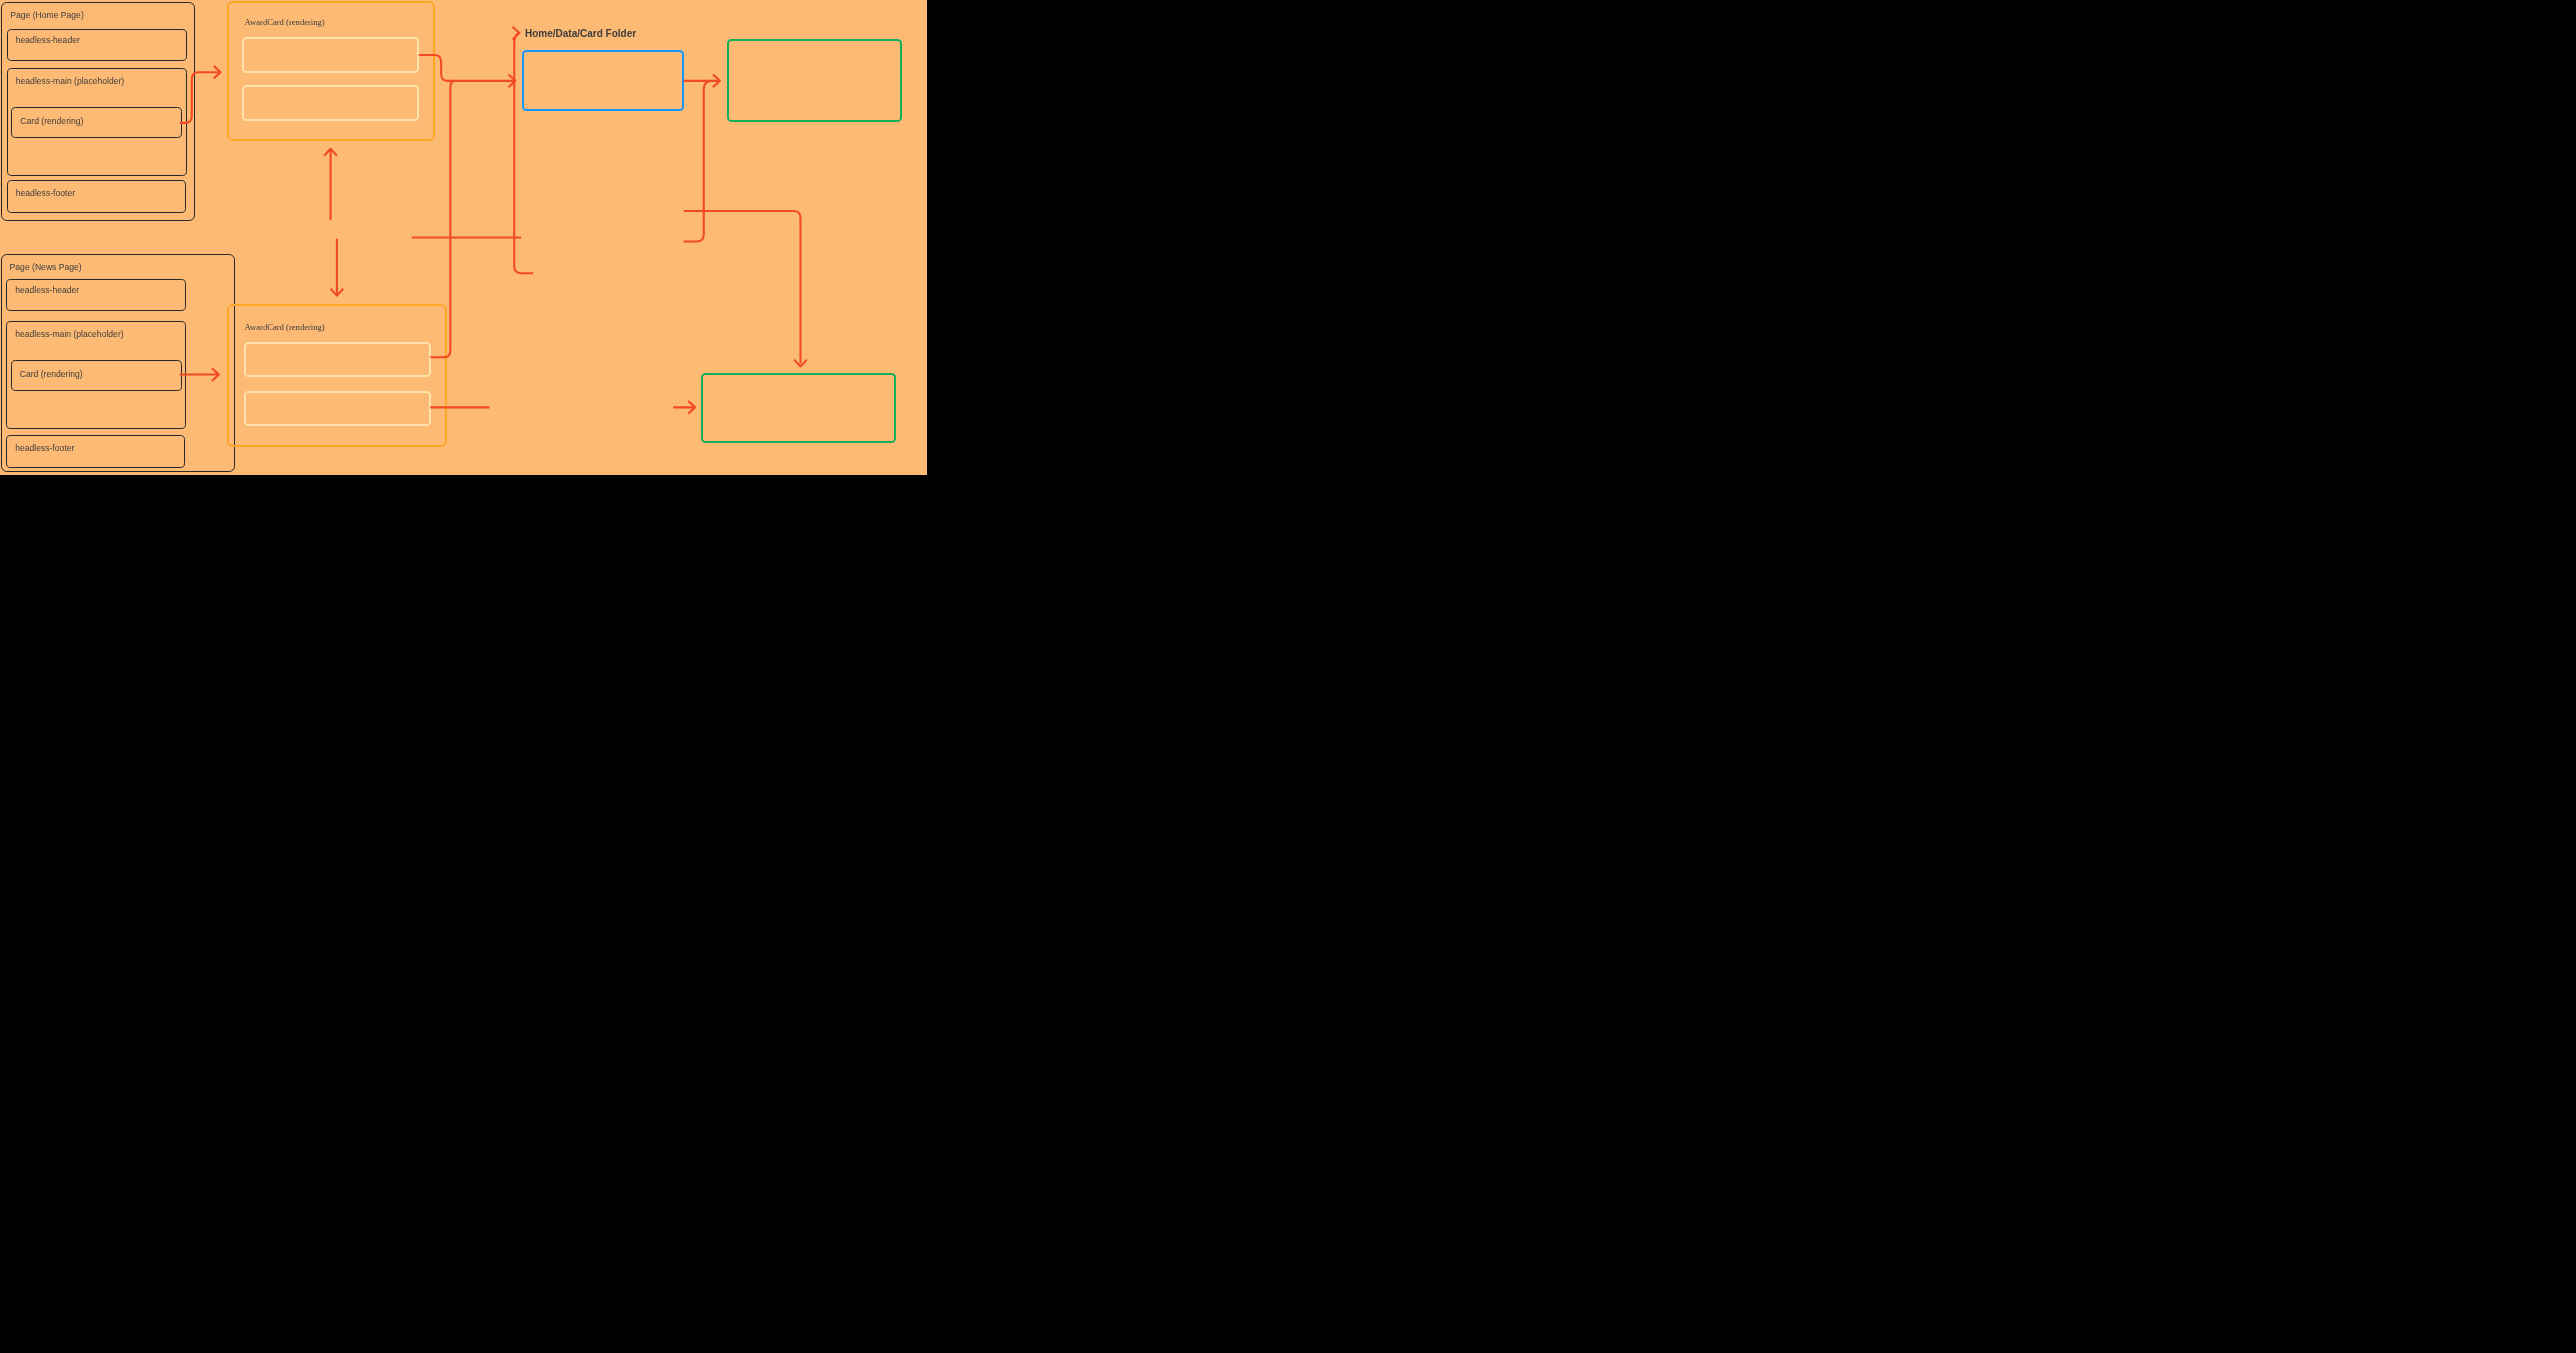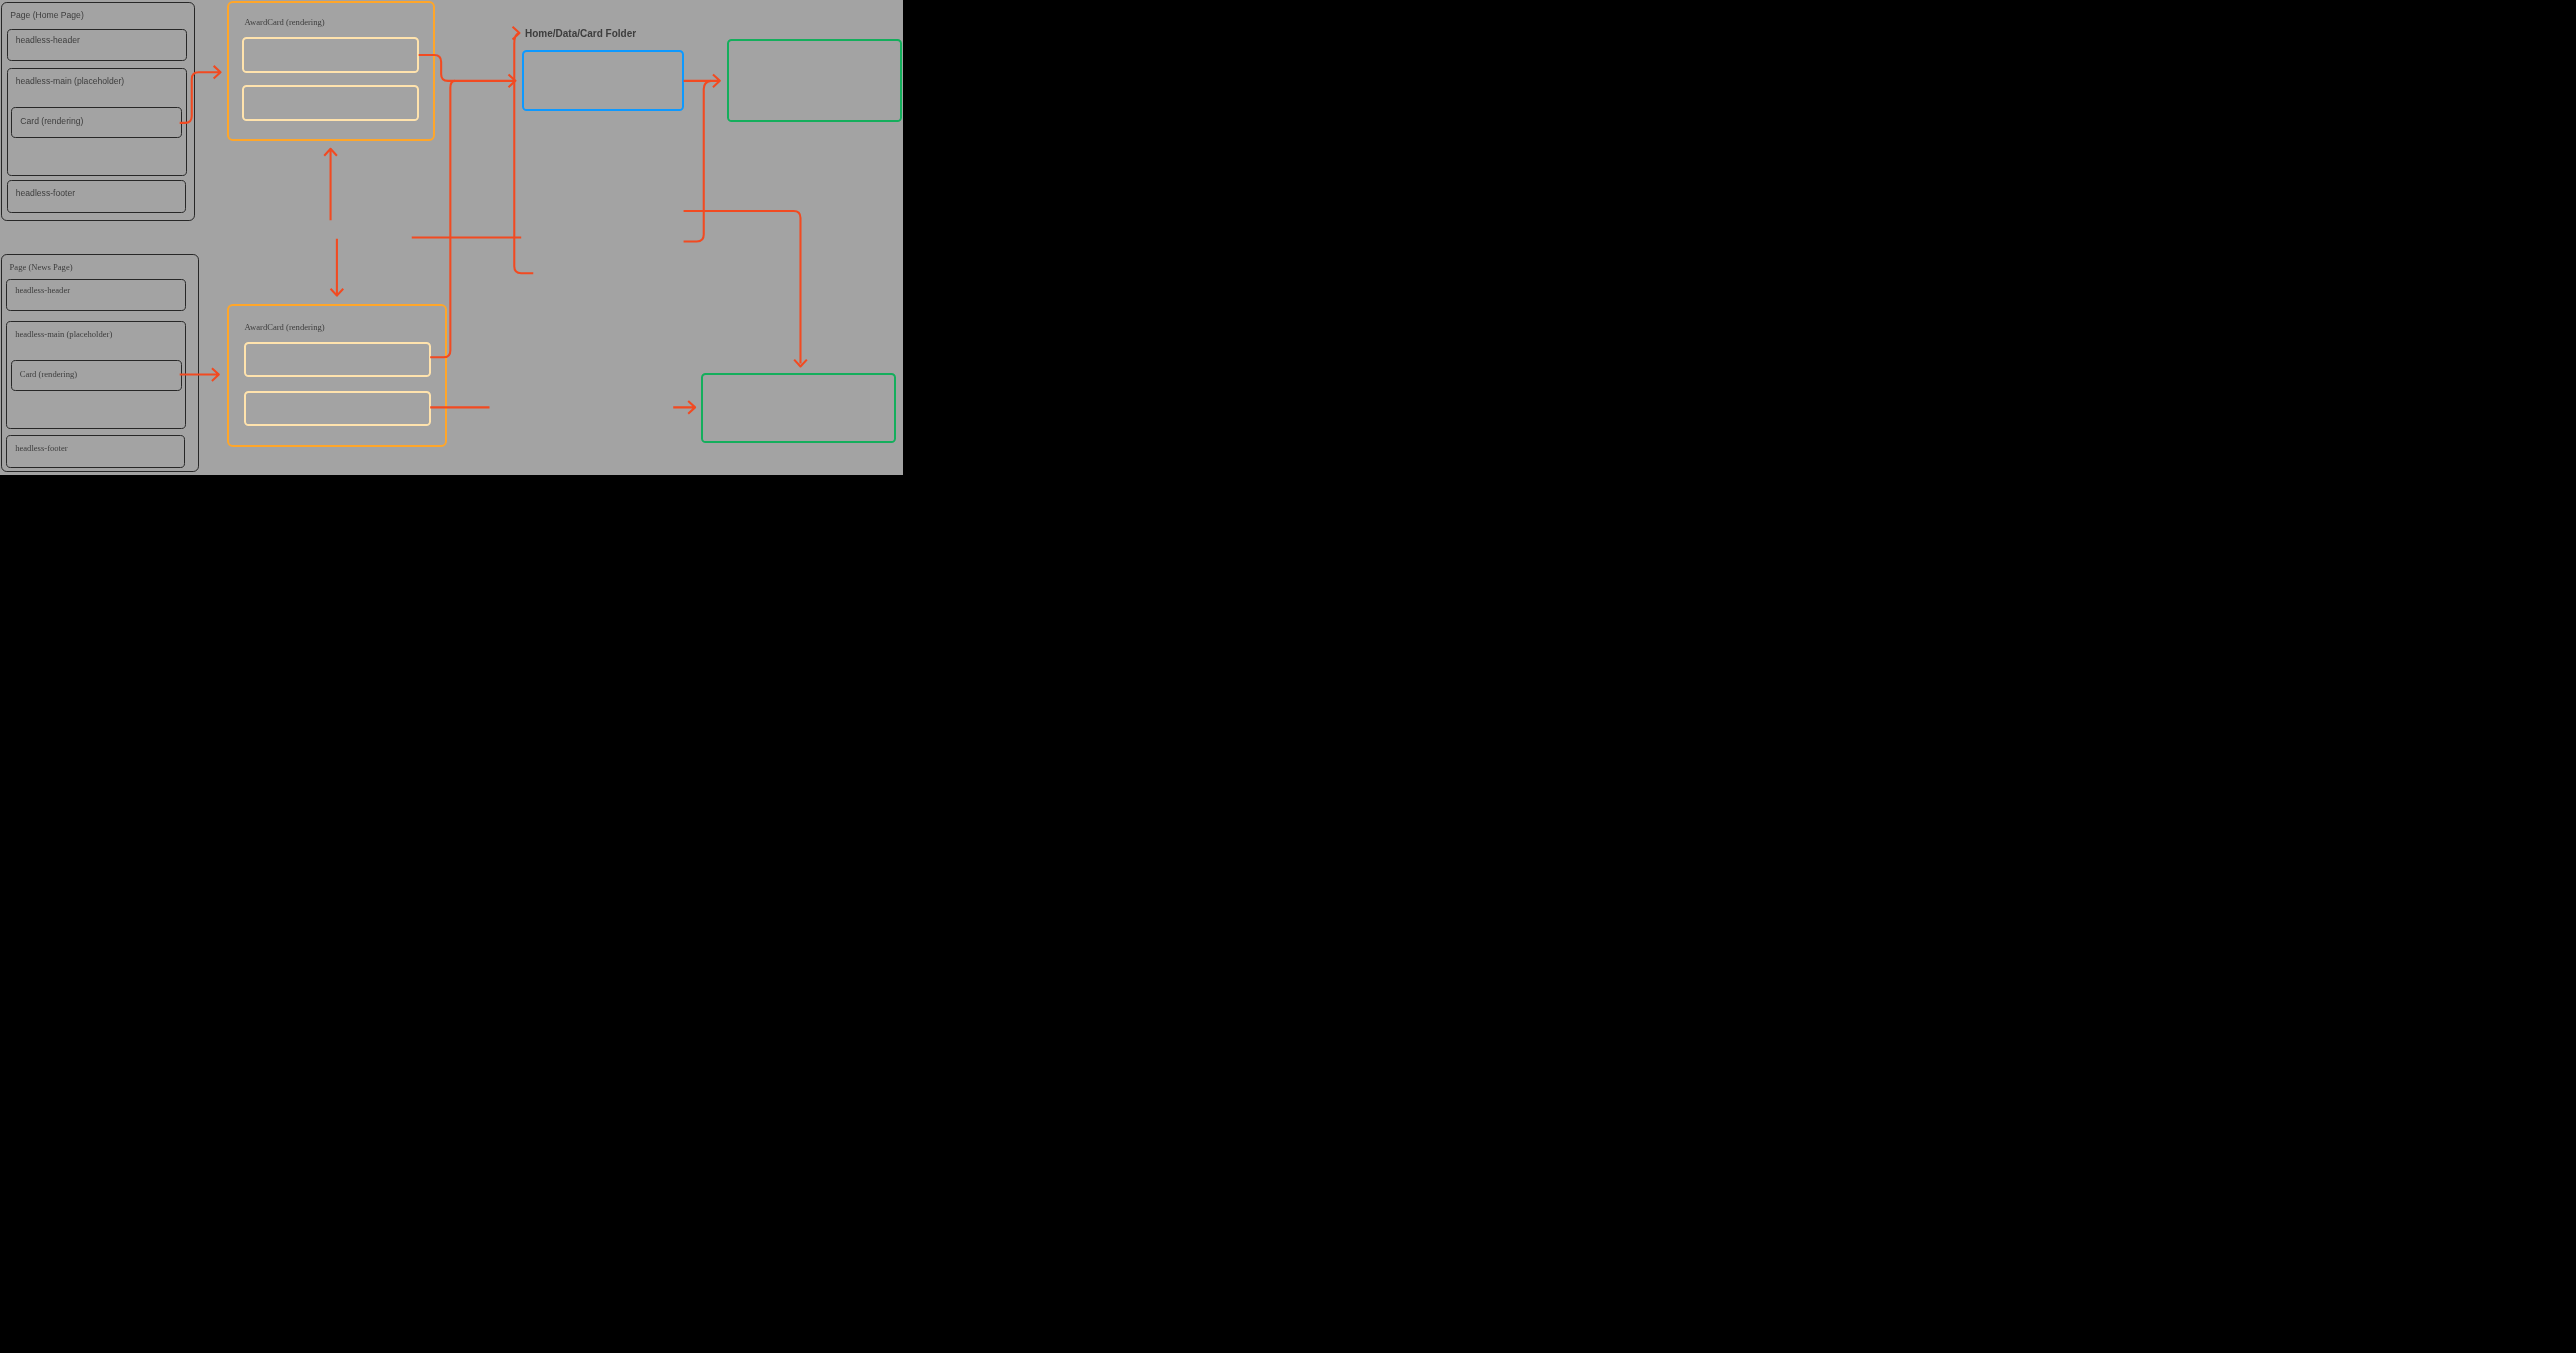--- a/index.html
+++ b/index.html
@@ -1,18 +1,19 @@
 <!DOCTYPE html>
 <html style="font-size:9.2px"><head>
 <meta charset="utf-8">
 <style>
   html,body{margin:0;padding:0;background:#000;}
   .canvas{
-    position:relative;width:903px;height:475px;background:#a3a3a3;overflow:hidden;
+    position:relative;width:903px;height:475px;background:#fdba74;overflow:hidden;
     font-family:"Liberation Sans", sans-serif;
+    padding-left:24px;
   }
   .box{position:absolute;box-sizing:border-box;border-radius:5.8px;background:transparent;}
   .gray{border:1.4px solid #272727;}
   .orange{border:2px solid #FFA629;font-family:Liberation Serif, serif;}
   .cream{border:2px solid #FFE3AD;border-radius:4.6px;}
   .blue{border:2px solid #0D99FF;border-radius:4.6px;}
   .green{border:2px solid #14AE5C;border-radius:4.6px;}
   .purple{border:2px solid #9747FF;}
   .lbl{
     position:absolute;left:8px;top:7px;
@@ -41,21 +42,21 @@
         <div class="lbl" style="top:7px;">headless-main (placeholder)</div>
         <div class="box gray" style="left:3.5px;top:38px;width:171px;height:31px;border-radius:4.6px;">
           <div class="lbl" style="top:8px;">Card (rendering)</div>
         </div>
       </div>
       <div class="box gray" style="left:4.6px;top:177px;width:179px;height:33px;border-radius:4.6px;">
         <div class="lbl" style="top:7px;">headless-footer</div>
       </div>
     </div>
 
-    <div class="box gray" style="left:0.6px;top:254px;width:198px;height:218px;font-family:Liberation Serif, serif;">
+    <div class="box gray" style="left:0.6px;top:254px;width:234px;height:218px;">
       <div class="lbl">Page (News Page)</div>
       <div class="box gray" style="left:4.6px;top:23.6px;width:180px;height:32px;border-radius:4.6px;">
         <div class="lbl" style="top:5.8px;">headless-header</div>
       </div>
       <div class="box gray" style="left:4.6px;top:66px;width:180px;height:108px;border-radius:4.6px;">
         <div class="lbl" style="top:7px;">headless-main (placeholder)</div>
         <div class="box gray" style="left:3.5px;top:38px;width:171px;height:31px;border-radius:4.6px;">
           <div class="lbl" style="top:8px;">Card (rendering)</div>
         </div>
       </div>

